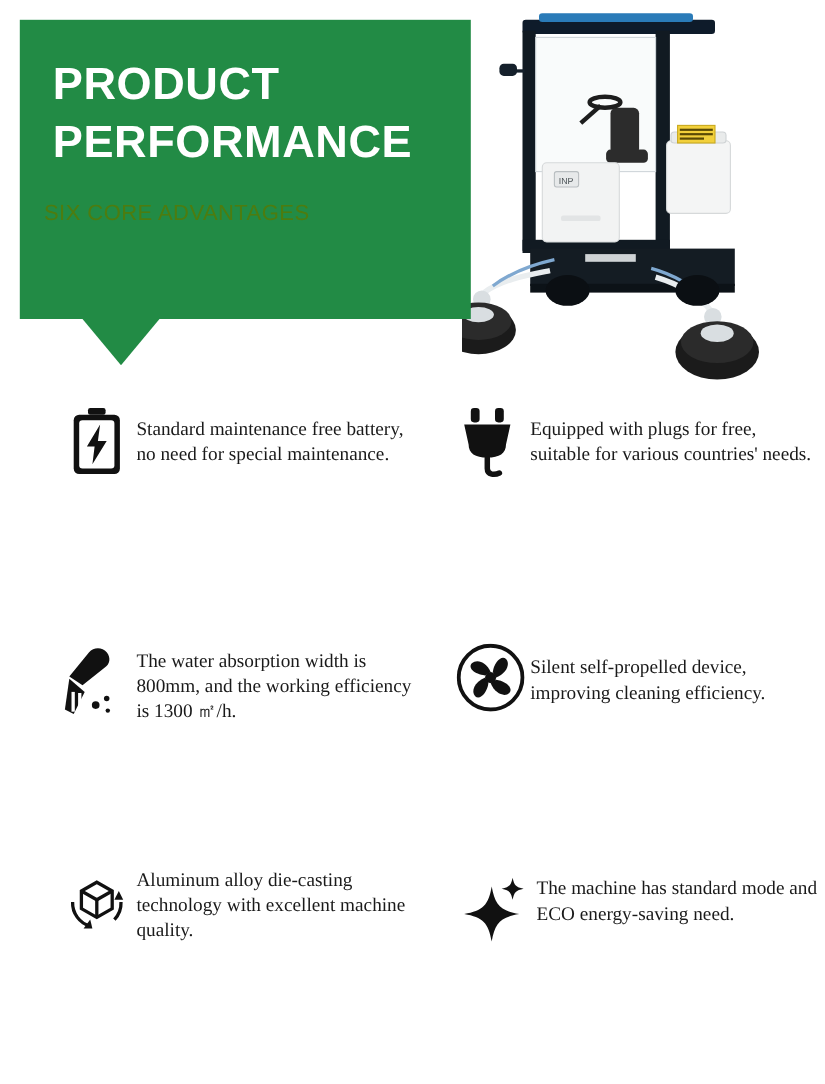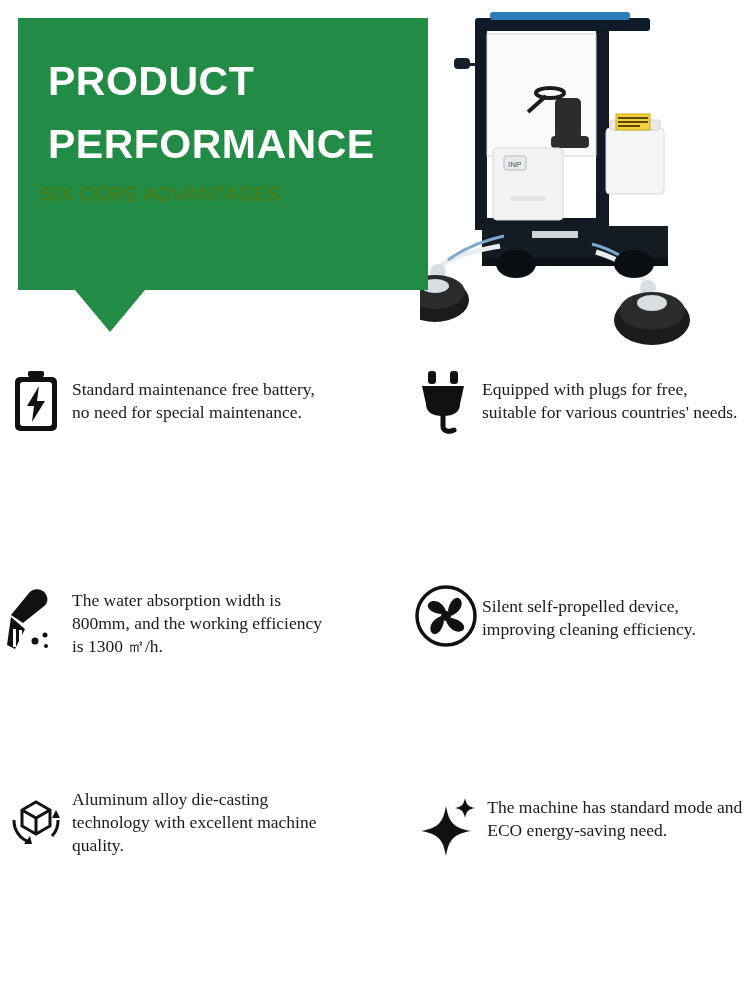--- a/index.html
+++ b/index.html
@@ -40,21 +40,21 @@
     border-left: 35px solid transparent;
     border-right: 35px solid transparent;
     border-top: 42px solid #228B45;
   }
   .banner-title {
     position: absolute;
     left: 48px; top: 50px;
     width: 370px;
     color: #ffffff;
     font-size: 41px;
-    line-height: 63px;
+    line-height: 53px;
     font-weight: bold;
     letter-spacing: 0.5px;
   }
   .banner-sub {
     position: absolute;
     left: 40px; top: 183px;
     color: #4d7c0f;
     font-size: 20px;
     letter-spacing: 0.4px;
   }
@@ -67,21 +67,21 @@
   }
   .feature-row {
     display: flex;
     width: 750px;
   }
   .feature {
     display: flex;
     align-items: flex-start;
     box-sizing: border-box;
   }
-  .feature.left  { width: 375px; }
+  .feature.left  { width: 375px; padding-left: 52px; }
   .feature.right { width: 375px; padding-left: 35px; }
 
   .f-icon {
     flex: 0 0 auto;
     width: 72px;
     display: flex;
     align-items: center;
     justify-content: center;
     padding-top: 2px;
   }

